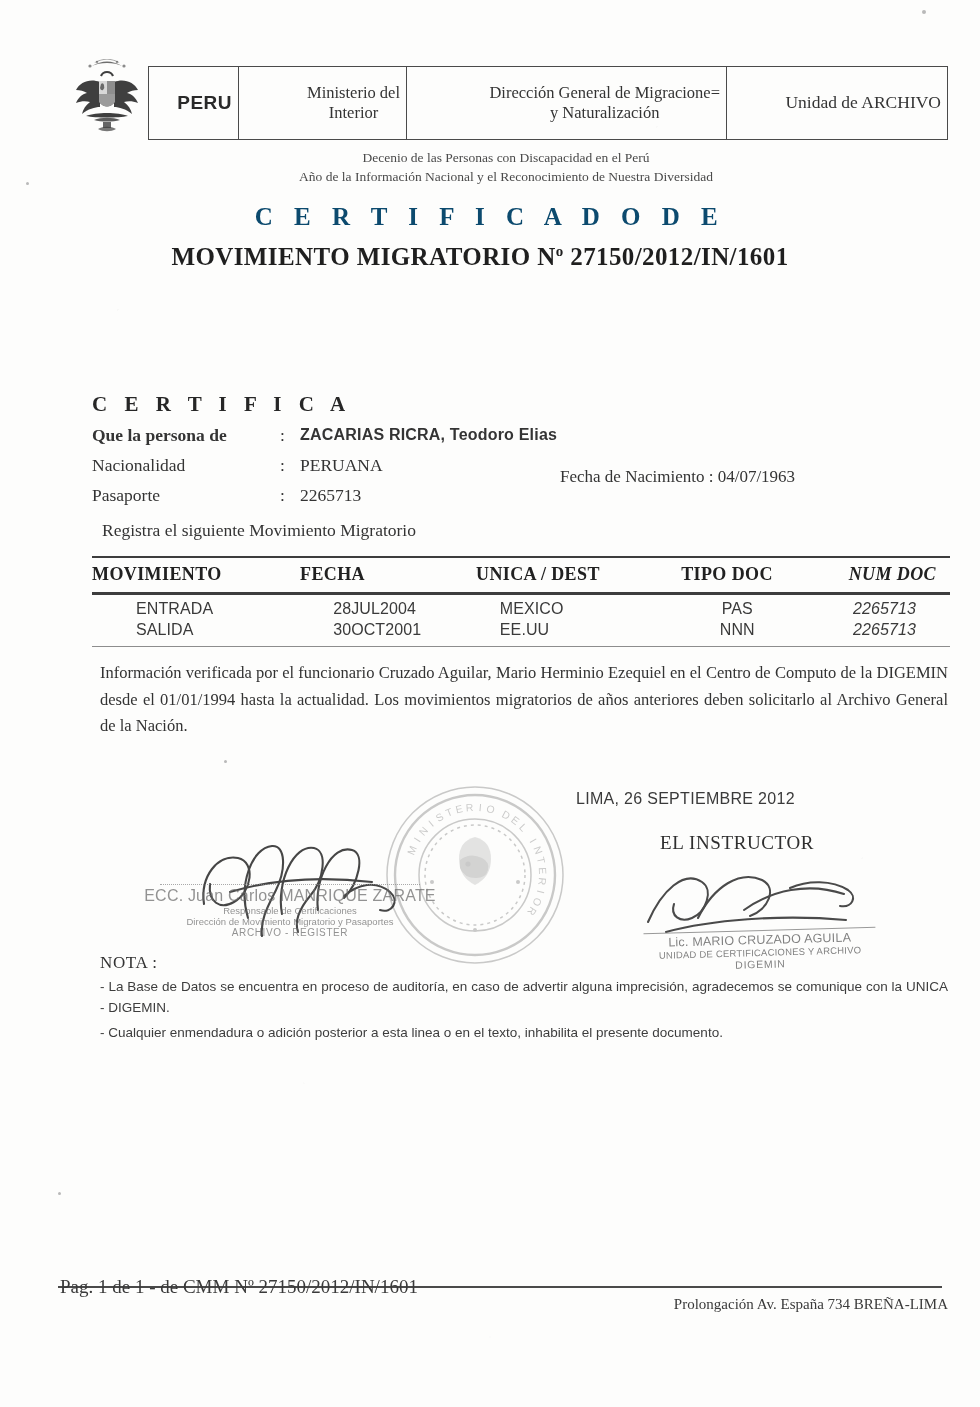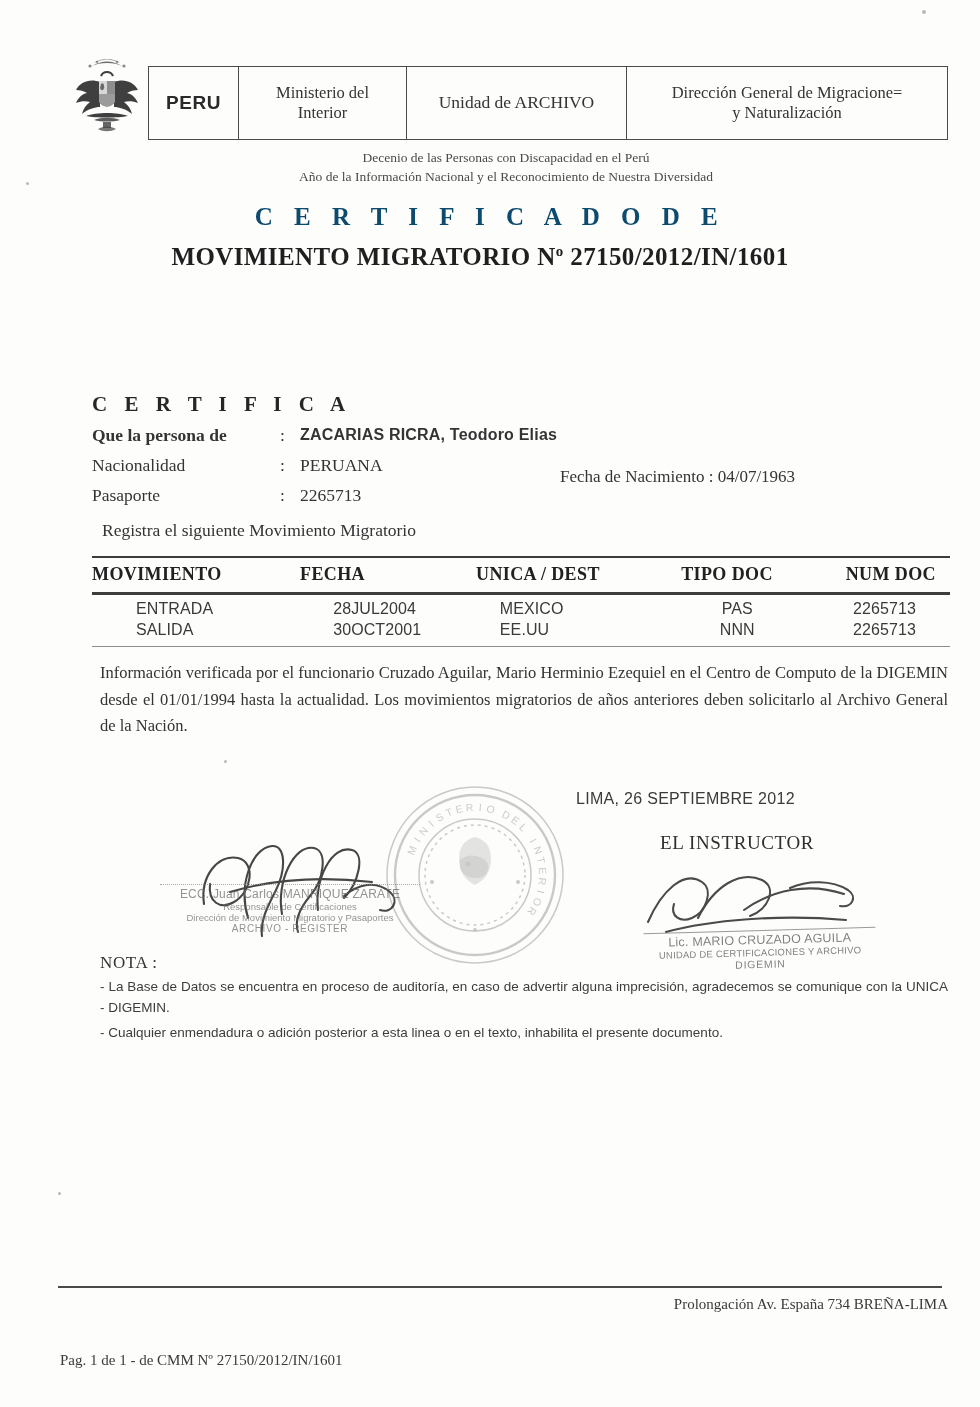--- a/index.html
+++ b/index.html
@@ -41,21 +41,21 @@
     position: absolute; left: 70px; top: 8px; width: 74px; height: 86px;
   }
   .header-table {
     position: absolute; left: 148px; top: 20px;
     width: 800px; height: 74px;
     border: 1.6px solid #4a4a4a;
     display: flex;
   }
   .hcell {
     border-right: 1.4px solid #4a4a4a;
-    display: flex; align-items: center; justify-content: center;
+    display: flex; align-items: center; justify-content: flex-end;
     text-align: center;
     line-height: 1.22;
     padding: 2px 6px;
     color: #343434;
   }
   .hcell:last-child { border-right: none; }
   .hcell-peru  { width: 90px;  font-family: "Liberation Sans","DejaVu Sans",sans-serif; font-weight: 700; font-size: 19px; letter-spacing: .5px; color:#2a2a2a;}
   .hcell-min   { width: 168px; font-size: 16.5px; }
   .hcell-dir   { width: 320px; font-size: 16.5px; }
   .hcell-arch  { width: 220px; font-size: 17.5px; }
@@ -132,21 +132,21 @@
   }
   .trow {
     font-family: "Liberation Sans","DejaVu Sans",sans-serif;
     font-size: 16px; color:#3a3a3a;
     padding: 2px 0 1px 0; letter-spacing: .1px;
   }
   .c0 { width: 200px; text-align: left; }
   .c1 { width: 180px; text-align: left; }
   .c2 { width: 175px; text-align: left; }
   .c3 { width: 160px; text-align: center; }
-  .c4 { width: 143px; text-align: right; padding-right: 34px;}
+  .c4 { width: 143px; text-align: right; padding-right: 34px; font-style: italic;}
   .thead .c1 { padding-left: 8px; }
   .thead .c2 { padding-left: 4px; }
   .thead .c4 { text-align: right; padding-right: 14px; }
   .trow .c1 { padding-left: 8px; }
   .trow .c2 { padding-left: 4px; }
   .tbody { padding: 3px 0 6px 0; margin-left: 44px; }
 
   
   .verif {
     position: absolute; left: 100px; top: 660px; width: 848px;
@@ -173,21 +173,21 @@
   }
   .sig-left  { position: absolute; left: 190px; top: 818px; width: 260px; height: 130px; opacity:.82;}
   .sig-right { position: absolute; left: 640px; top: 860px; width: 230px; height: 100px; opacity:.80;}
 
   .stamp-left {
     position: absolute; left: 140px; top: 884px; width: 300px;
     text-align: center; color: #6a6a6a;
     font-family: "Liberation Sans","DejaVu Sans",sans-serif;
     opacity: .72;
   }
-  .stamp-left .l1 { font-size: 12px; letter-spacing:.2px;}
+  .stamp-left .l1 { font-size: 16px; letter-spacing:.2px;}
   .stamp-left .l2 { font-size: 9.5px; }
   .stamp-left .l3 { font-size: 9.5px; }
   .stamp-left .l4 { font-size: 10px; letter-spacing: .6px; }
   .stamp-left .dashes {
     border-top: 1.2px dotted #8a8a8a; width: 260px; margin: 0 auto 2px auto;
   }
 
   .stamp-right {
     position: absolute; left: 620px; top: 930px; width: 280px;
     text-align: center; color: #5f5f5f;
@@ -214,22 +214,22 @@
     text-align: justify;
   }
   .nota-body p { margin: 0 0 3px 0; }
 
   
   .footer-rule {
     position: absolute; left: 58px; top: 1286px; width: 884px; height: 2px;
     background: #4a4a4a;
   }
   .footer-left {
-    position: absolute; left: 60px; top: 1352px;
-    font-size: 15px; color: #3a3a3a;
+    position: absolute; left: 60px; top: 1276px;
+    font-size: 19px; color: #3a3a3a;
   }
   .footer-right {
     position: absolute; right: 32px; top: 1296px;
     font-size: 15px; color: #3a3a3a;
   }
 </style>
 </head>
 <body>
 
 <div class="page">
@@ -277,28 +277,28 @@
     <div class="header-table">
       <div class="hcell hcell-peru">
         <span>PERU</span>
       </div>
       <div class="hcell hcell-min">
         <div>
           <div>Ministerio del</div>
           <div>Interior</div>
         </div>
       </div>
-      <div class="hcell hcell-arch">
-        <span>Unidad de ARCHIVO</span>
-      </div>
       <div class="hcell hcell-dir">
         <div>
           <div>Dirección General de Migracione=</div>
           <div>y Naturalización</div>
         </div>
+      </div>
+      <div class="hcell hcell-arch">
+        <span>Unidad de ARCHIVO</span>
       </div>
     </div>
   </div>
 
   <div class="slogan">
     <div>Decenio de las Personas con Discapacidad en el Perú</div>
     <div>Año de la Información Nacional y el Reconocimiento de Nuestra Diversidad</div>
   </div>
 
   <div class="title1">C E R T I F I C A D O   D E</div>

